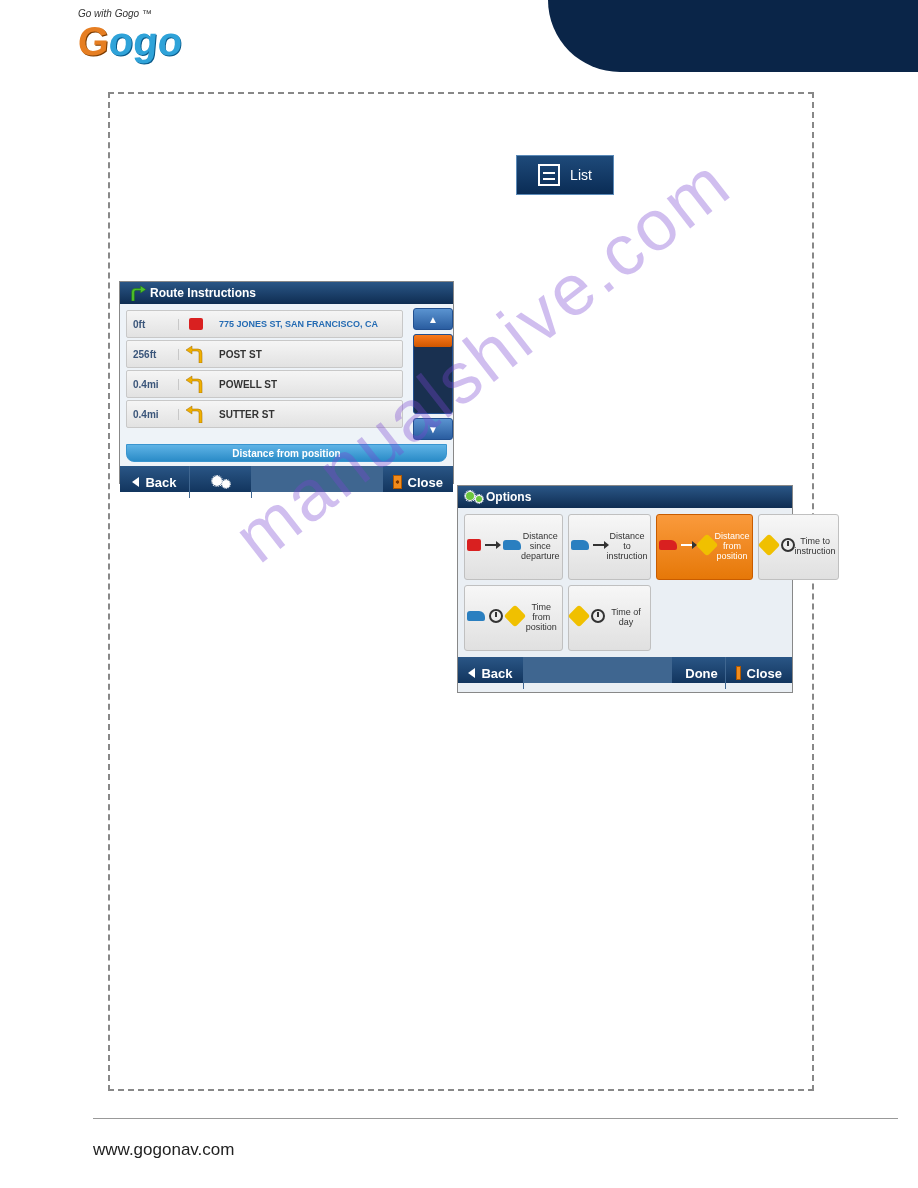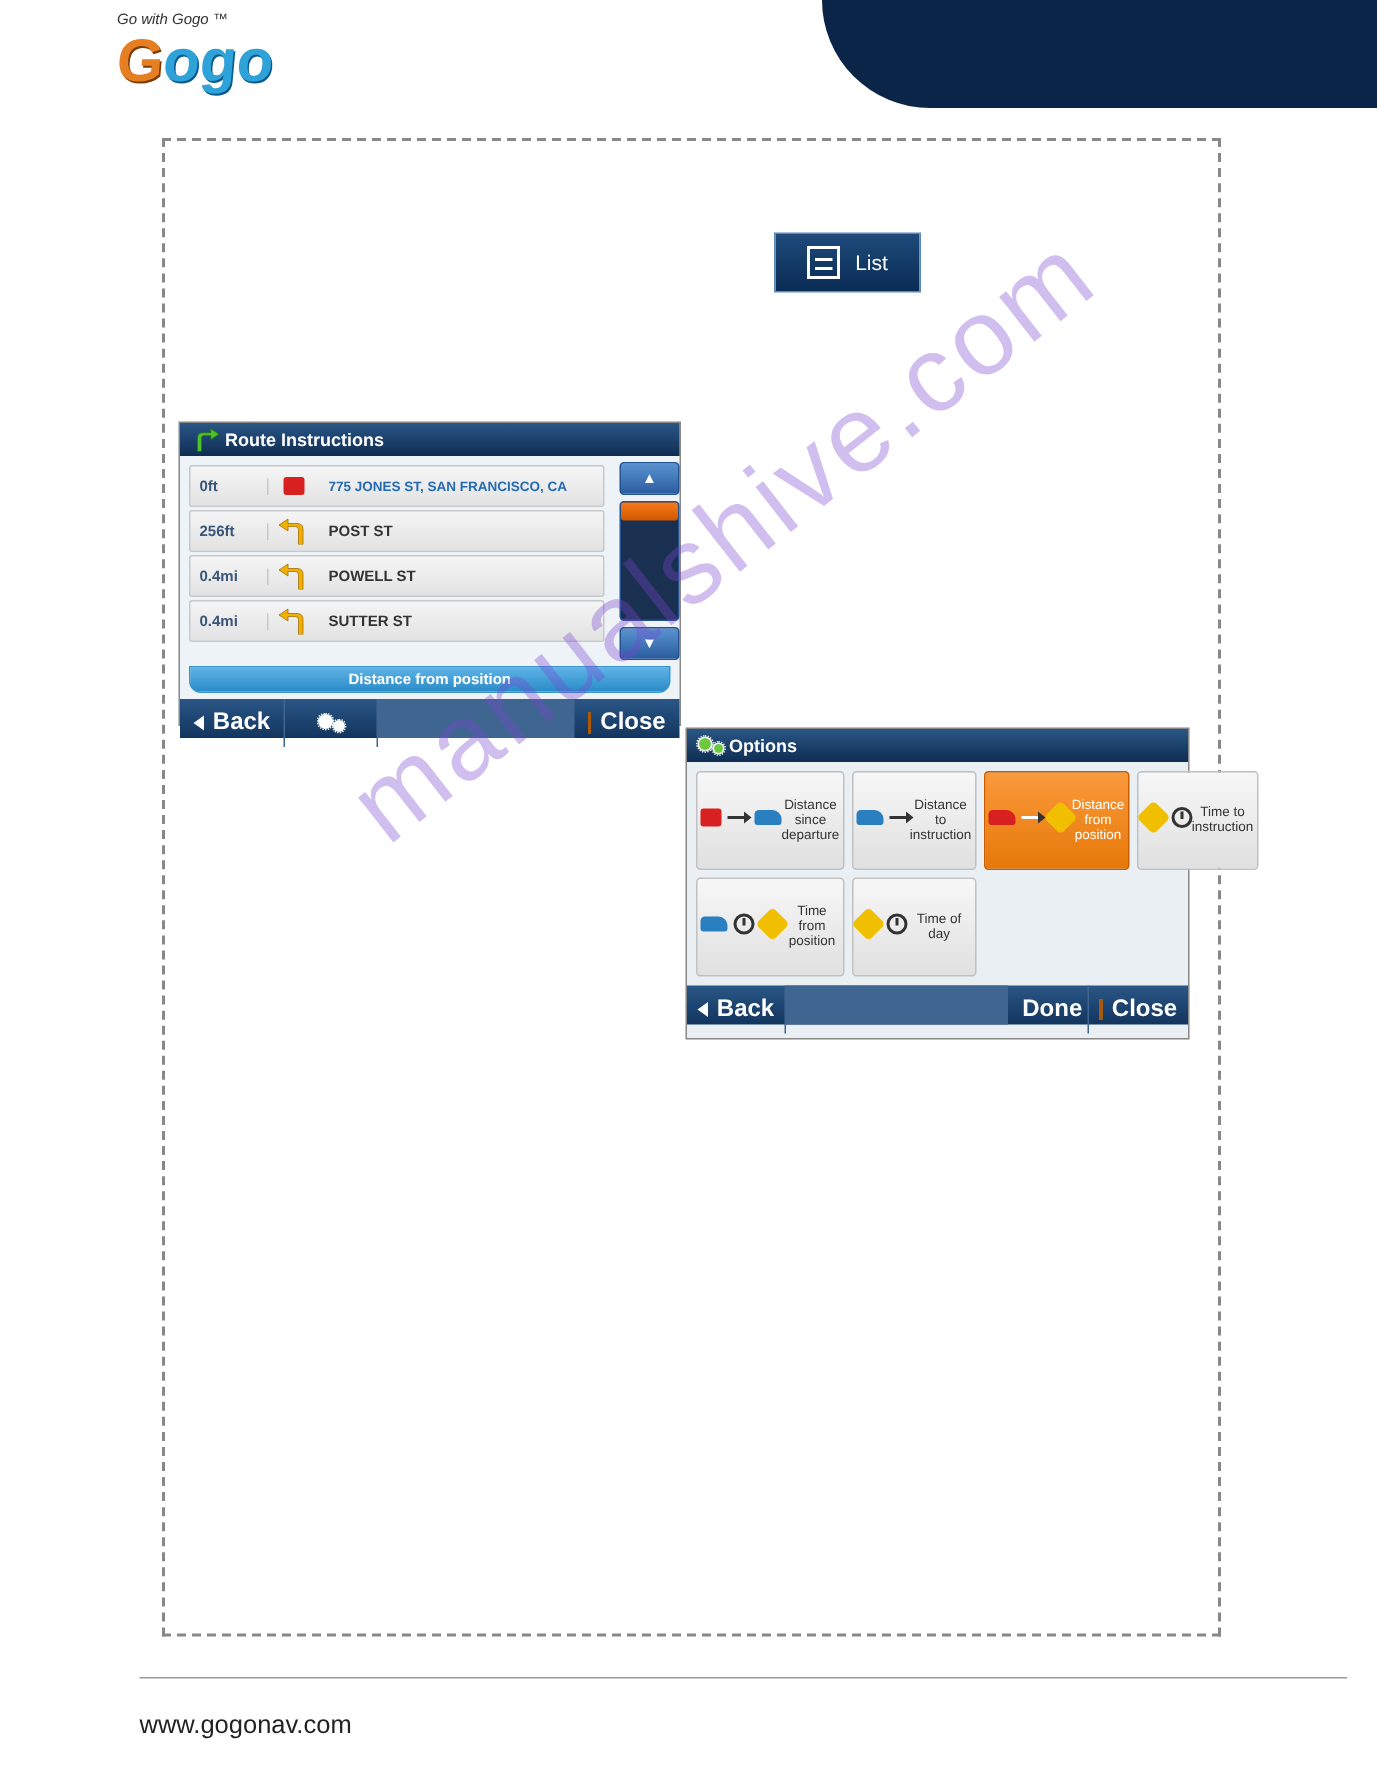--- a/index.html
+++ b/index.html
@@ -204,21 +204,21 @@
     background: linear-gradient(#2a5686, #12355e);
     display: flex;
     align-items: stretch;
   }
   .bar-btn {
     display: flex;
     align-items: center;
     justify-content: center;
     gap: 6px;
     color: #fff;
-    font-size: 16px;
+    font-size: 13px;
     font-weight: bold;
     padding: 16px 10px;
     border-right: 1px solid #3f6690;
     cursor: pointer;
   }
   .bar-btn:last-child { border-right: none; }
   .bar-btn .tri-left { width:0;height:0;border-top:5px solid transparent;border-bottom:5px solid transparent;border-right:7px solid #fff; }
   .bar-gap { flex: 1; background: #3f6690; }
   .close-x {
     width: 14px; height: 14px; background: #f28c1c; border:1px solid #b05800;

